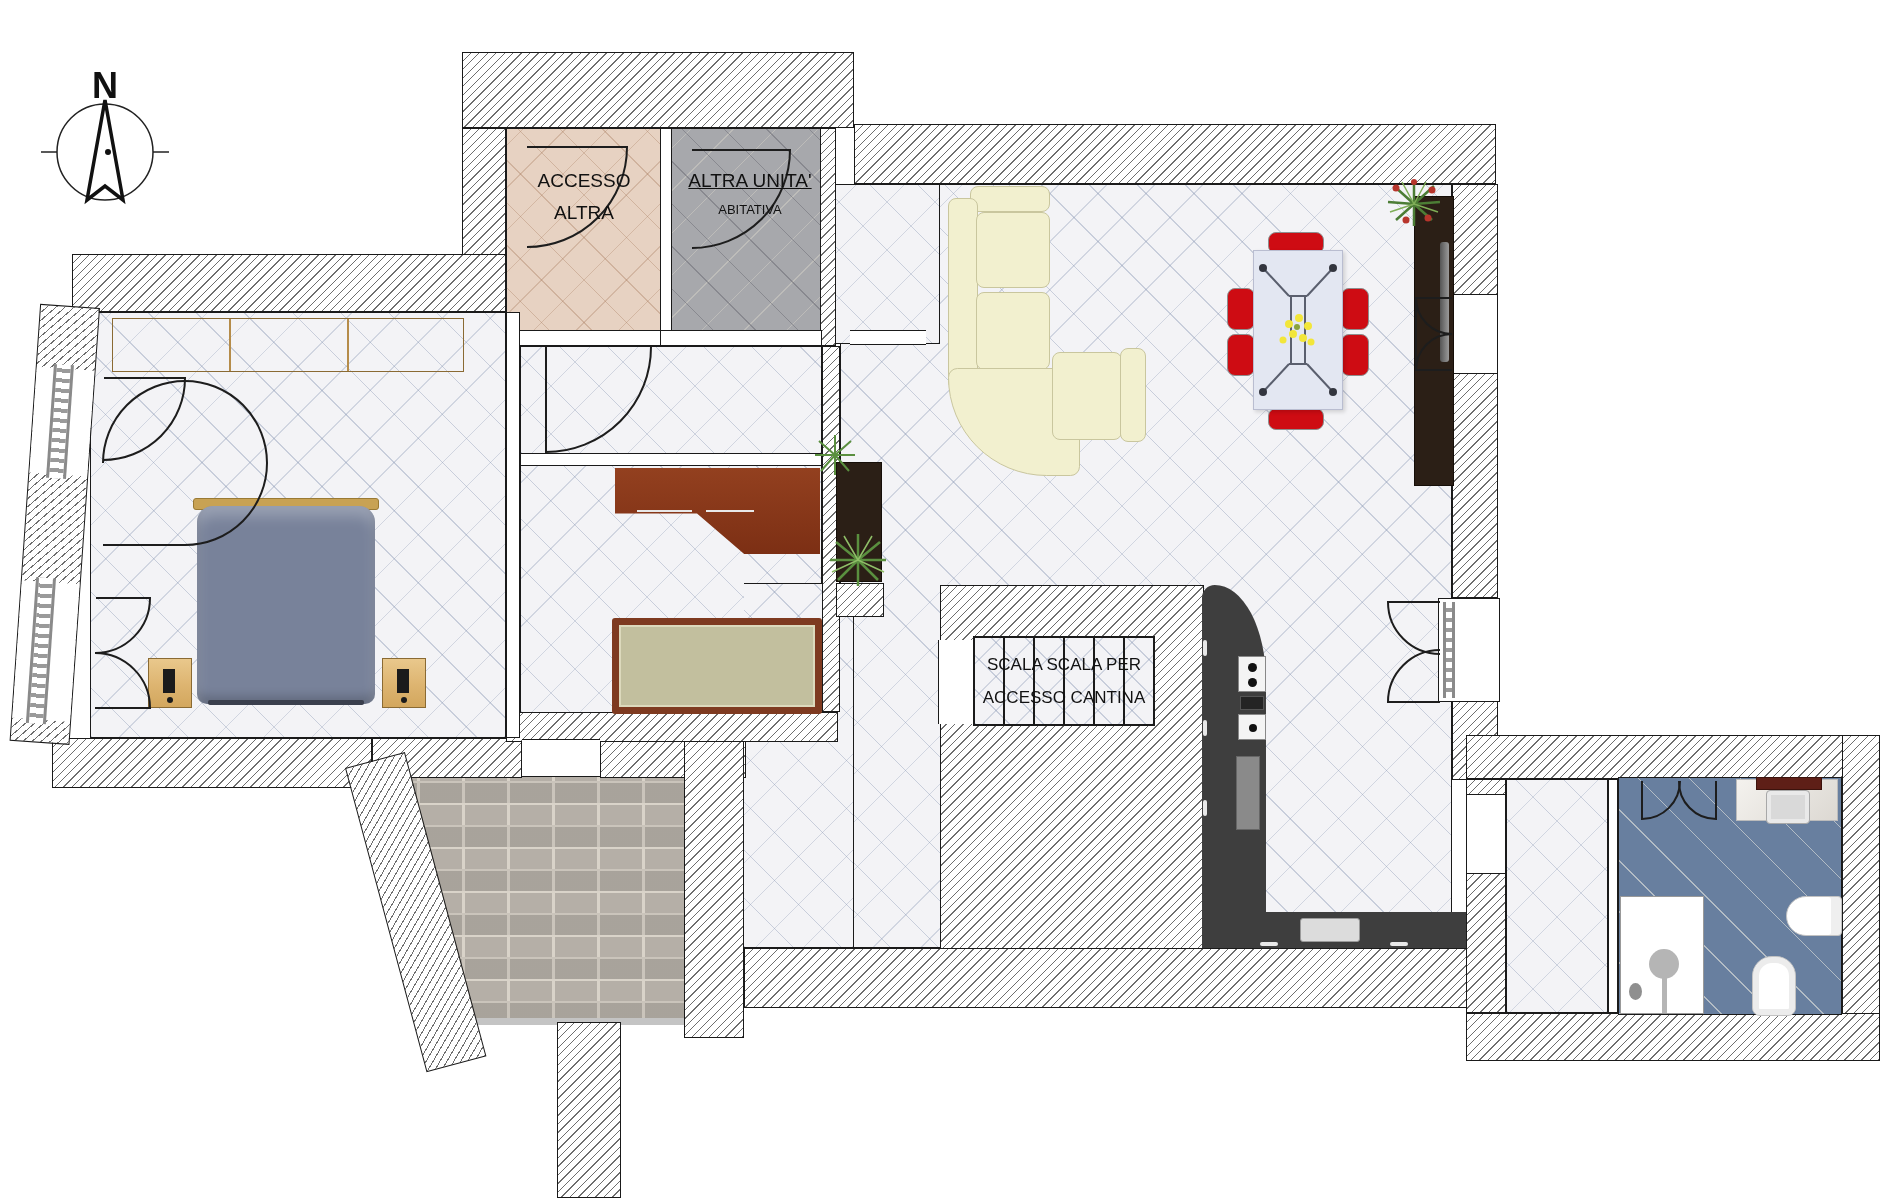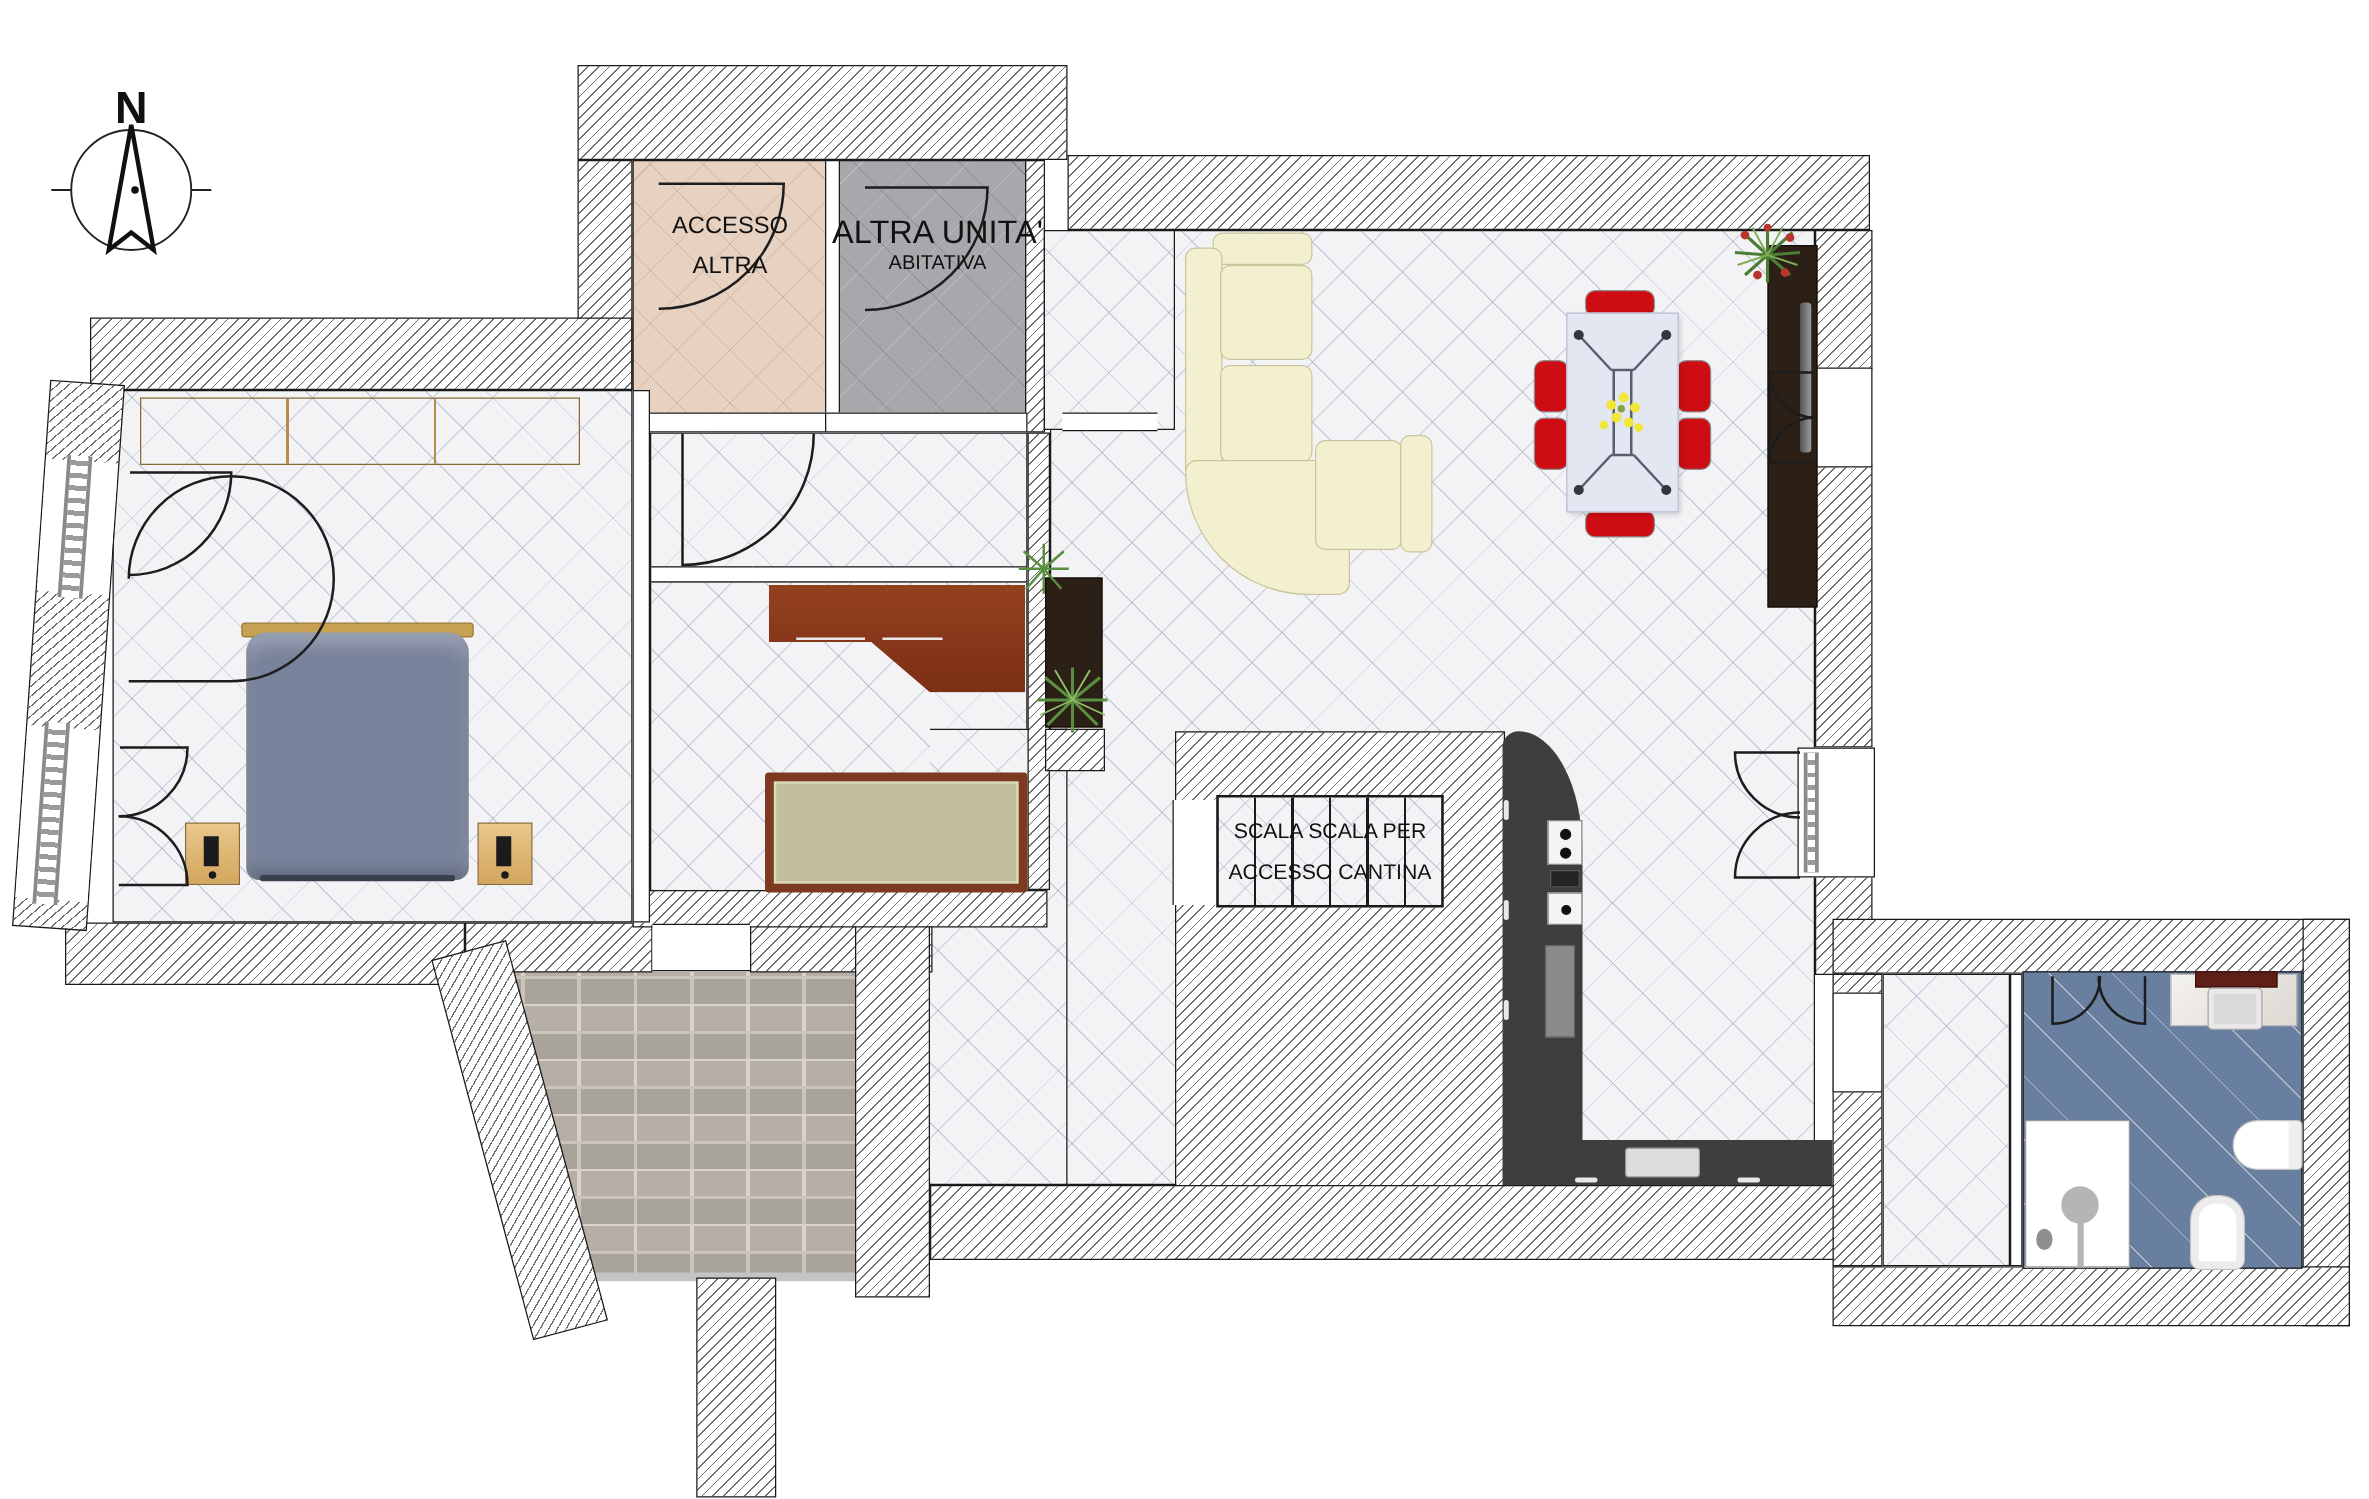--- a/index.html
+++ b/index.html
@@ -250,18 +250,18 @@
   </svg>
 
   <svg style="left:812px;top:432px;" width="46" height="46" viewBox="0 0 46 46">
     <g stroke="#5a8f3f" stroke-width="2" fill="none">
       <path d="M23,23 L23,3 M23,23 L7,9 M23,23 L39,9 M23,23 L3,23 M23,23 L43,23 M23,23 L9,39 M23,23 L37,39 M23,23 L23,43"></path>
     </g>
   </svg>
 
   <div class="label" style="left:584px;top:170px;font-size:19px;">ACCESSO</div>
   <div class="label" style="left:584px;top:202px;font-size:19px;">ALTRA</div>
-  <div class="label" style="left:750px;top:170px;font-size:26px;">ALTRA UNITA'</div>
-  <div class="label" style="left:750px;top:202px;font-size:16px;">ABITATIVA</div>
+  <div class="label" style="left:750px;top:170px;font-size:19px;text-decoration:underline;">ALTRA UNITA'</div>
+  <div class="label" style="left:750px;top:202px;font-size:13px;">ABITATIVA</div>
   <div class="label" style="left:1064px;top:655px;font-size:17px;">SCALA SCALA PER</div>
   <div class="label" style="left:1064px;top:688px;font-size:17px;">ACCESSO CANTINA</div>
 
 </div>
 
 </body></html>

